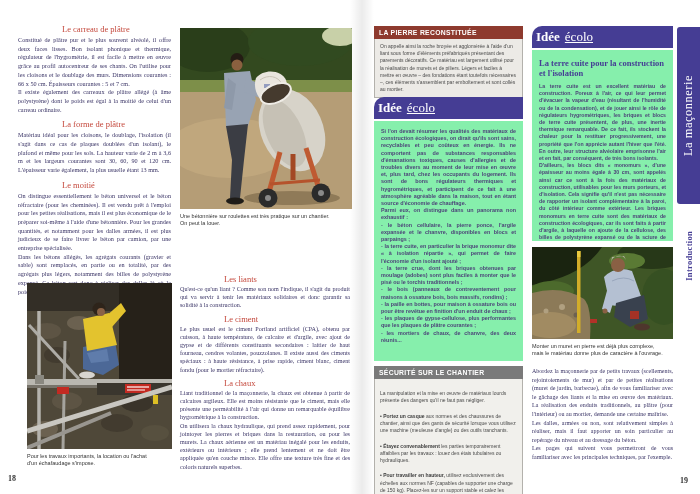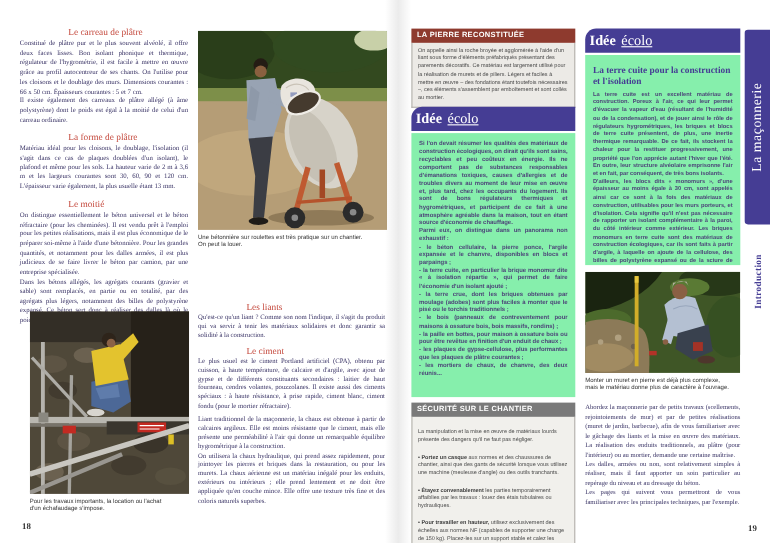--- a/index.html
+++ b/index.html
@@ -105,21 +105,21 @@
     <line x1="100" y1="107" x2="118" y2="107" stroke="#fff" stroke-width="1"></line>
     <rect x="30" y="104" width="12" height="7" fill="#c32a22"></rect>
     <line x1="0" y1="148" x2="145" y2="104" stroke="#c9c7c1" stroke-width="5"></line>
     <line x1="0" y1="165" x2="84" y2="130" stroke="#999690" stroke-width="4"></line>
     <rect x="126" y="112" width="5" height="9" fill="#ddbf25"></rect>
     <rect x="8" y="92" width="9" height="9" fill="#8a8880"></rect>
   </svg>
 </div>
 <div class="abs caption" style="left:27px;top:453px;width:150px;">Pour les travaux importants, la location ou l'achat
 d'un échafaudage s'impose.</div>
-<div class="abs pagenum" style="left:20px;top:474px;">18</div>
+<div class="abs pagenum" style="left:8px;top:474px;">18</div>
 
 <div class="abs photo" style="left:180px;top:28px;width:172px;height:181px;">
   <svg width="172" height="181" viewBox="0 0 172 181">
     <rect width="172" height="62" fill="#33491f"></rect>
     <ellipse cx="28" cy="18" rx="42" ry="26" fill="#2a3e1a"></ellipse>
     <ellipse cx="120" cy="14" rx="52" ry="24" fill="#314a20"></ellipse>
     <ellipse cx="160" cy="8" rx="18" ry="10" fill="#c8d0a8"></ellipse>
     <rect y="52" width="172" height="16" fill="#7d8f49"></rect>
     <rect y="64" width="172" height="117" fill="#b59d76"></rect>
     <ellipse cx="50" cy="120" rx="62" ry="30" fill="#c4ab80" opacity="0.7"></ellipse>
@@ -162,20 +162,21 @@
 <div class="abs col2" id="col2" style="left:180px;top:258px;width:170px;margin-top:16px;">
   <div>
     <div class="h-red">Les liants</div>
     <div class="body-serif">Qu'est-ce qu'un liant ? Comme son nom l'indique, il s'agit du produit qui va servir à tenir les matériaux solidaires et donc garantir sa solidité à la construction.</div>
   </div>
   <div>
     <div class="h-red">Le ciment</div>
     <div class="body-serif">Le plus usuel est le ciment Portland artificiel (CPA), obtenu par cuisson, à haute température, de calcaire et d'argile, avec ajout de gypse et de différents constituants secondaires : laitier de haut fourneau, cendres volantes, pouzzolanes. Il existe aussi des ciments spéciaux : à haute résistance, à prise rapide, ciment blanc, ciment fondu (pour le mortier réfractaire).</div>
   </div>
   <div>
+    <div class="h-red">La chaux</div>
     <div class="body-serif">Liant traditionnel de la maçonnerie, la chaux est obtenue à partir de calcaires argileux. Elle est moins résistante que le ciment, mais elle présente une perméabilité à l'air qui donne un remarquable équilibre hygrométrique à la construction.
 On utilisera la chaux hydraulique, qui prend assez rapidement, pour jointoyer les pierres et briques dans la restauration, ou pour les murets. La chaux aérienne est un matériau inégalé pour les enduits, extérieurs ou intérieurs ; elle prend lentement et ne doit être appliquée qu'en couche mince. Elle offre une texture très fine et des coloris naturels superbes.</div>
   </div>
 </div>
 
 <div class="abs" id="gutter" style="left:350px;top:0;width:24px;height:494px;"></div>
 
 <div class="abs" style="left:374px;top:26px;width:149px;">
   <div class="box-bar bar-red">LA PIERRE RECONSTITUÉE</div>
   <div class="box-body">On appelle ainsi la roche broyée et agglomérée à l'aide d'un liant sous forme d'éléments préfabriqués présentant des parements décoratifs. Ce matériau est largement utilisé pour la réalisation de murets et de piliers. Légers et faciles à mettre en œuvre – des fondations étant toutefois nécessaires –, ces éléments s'assemblent par emboîtement et sont collés au mortier.</div>

